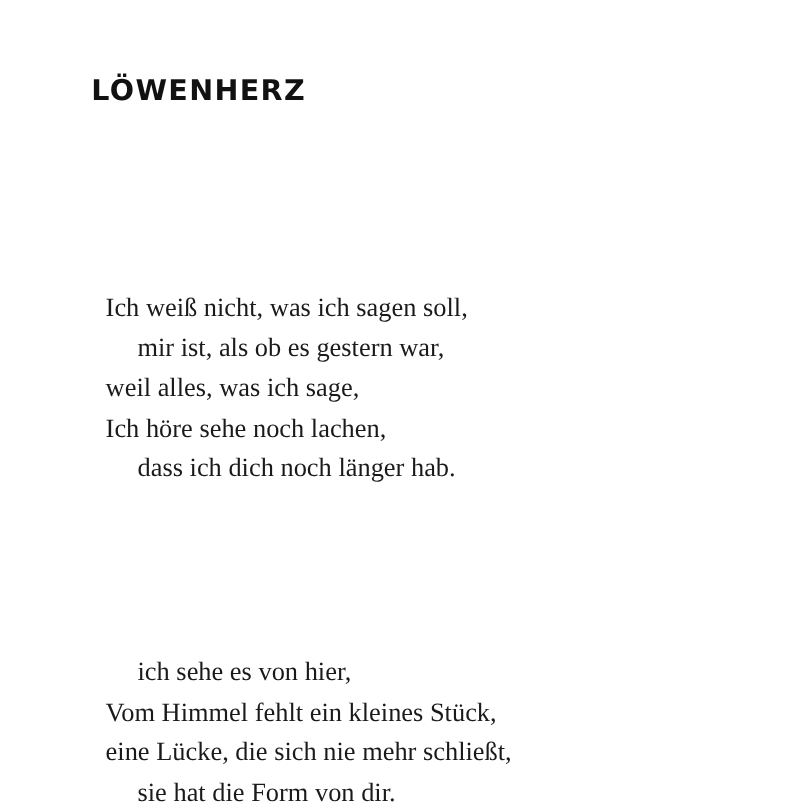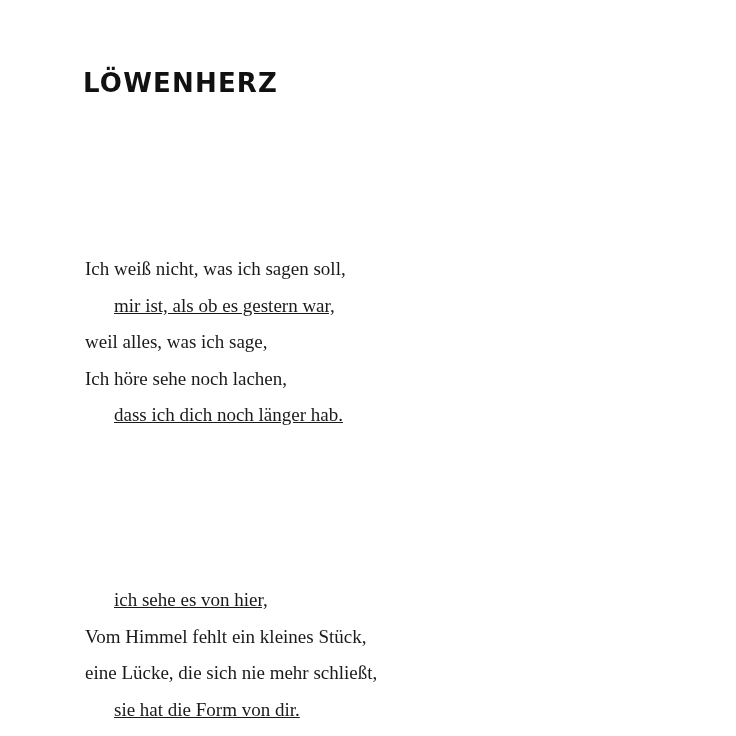--- a/index.html
+++ b/index.html
@@ -23,33 +23,33 @@
       font-weight: bold;
       font-size: 26px;
       letter-spacing: 1.2px;
       line-height: 34px;
       color: #111111;
       text-align: center;
     }
     .stanza {
       position: absolute;
       left: 84px;
-      margin: 1px;
+      margin: 12px;
       padding: 0;
       list-style: none;
       font-family: "Liberation Serif", serif;
-      font-size: 19px;
+      font-size: 24px;
       line-height: 36.6px;
       color: #1a1a1a;
       white-space: nowrap;
     }
     .stanza.s1 { top: 250px; }
     .stanza.s2 { top: 581px; }
     .line { display: block; }
-    .line.indent { padding-left: 29px; text-decoration: underline; }
+    .line.indent { padding-left: 29px; }
   </style>
 </head>
 <body>
 
 <h1 class="title">LÖWENHERZ</h1>
 
 <div class="stanza s1">
   <span class="line">Ich weiß nicht, was ich sagen soll,</span>
   <span class="line indent">mir ist, als ob es gestern war,</span>
   <span class="line">weil alles, was ich sage,</span>

